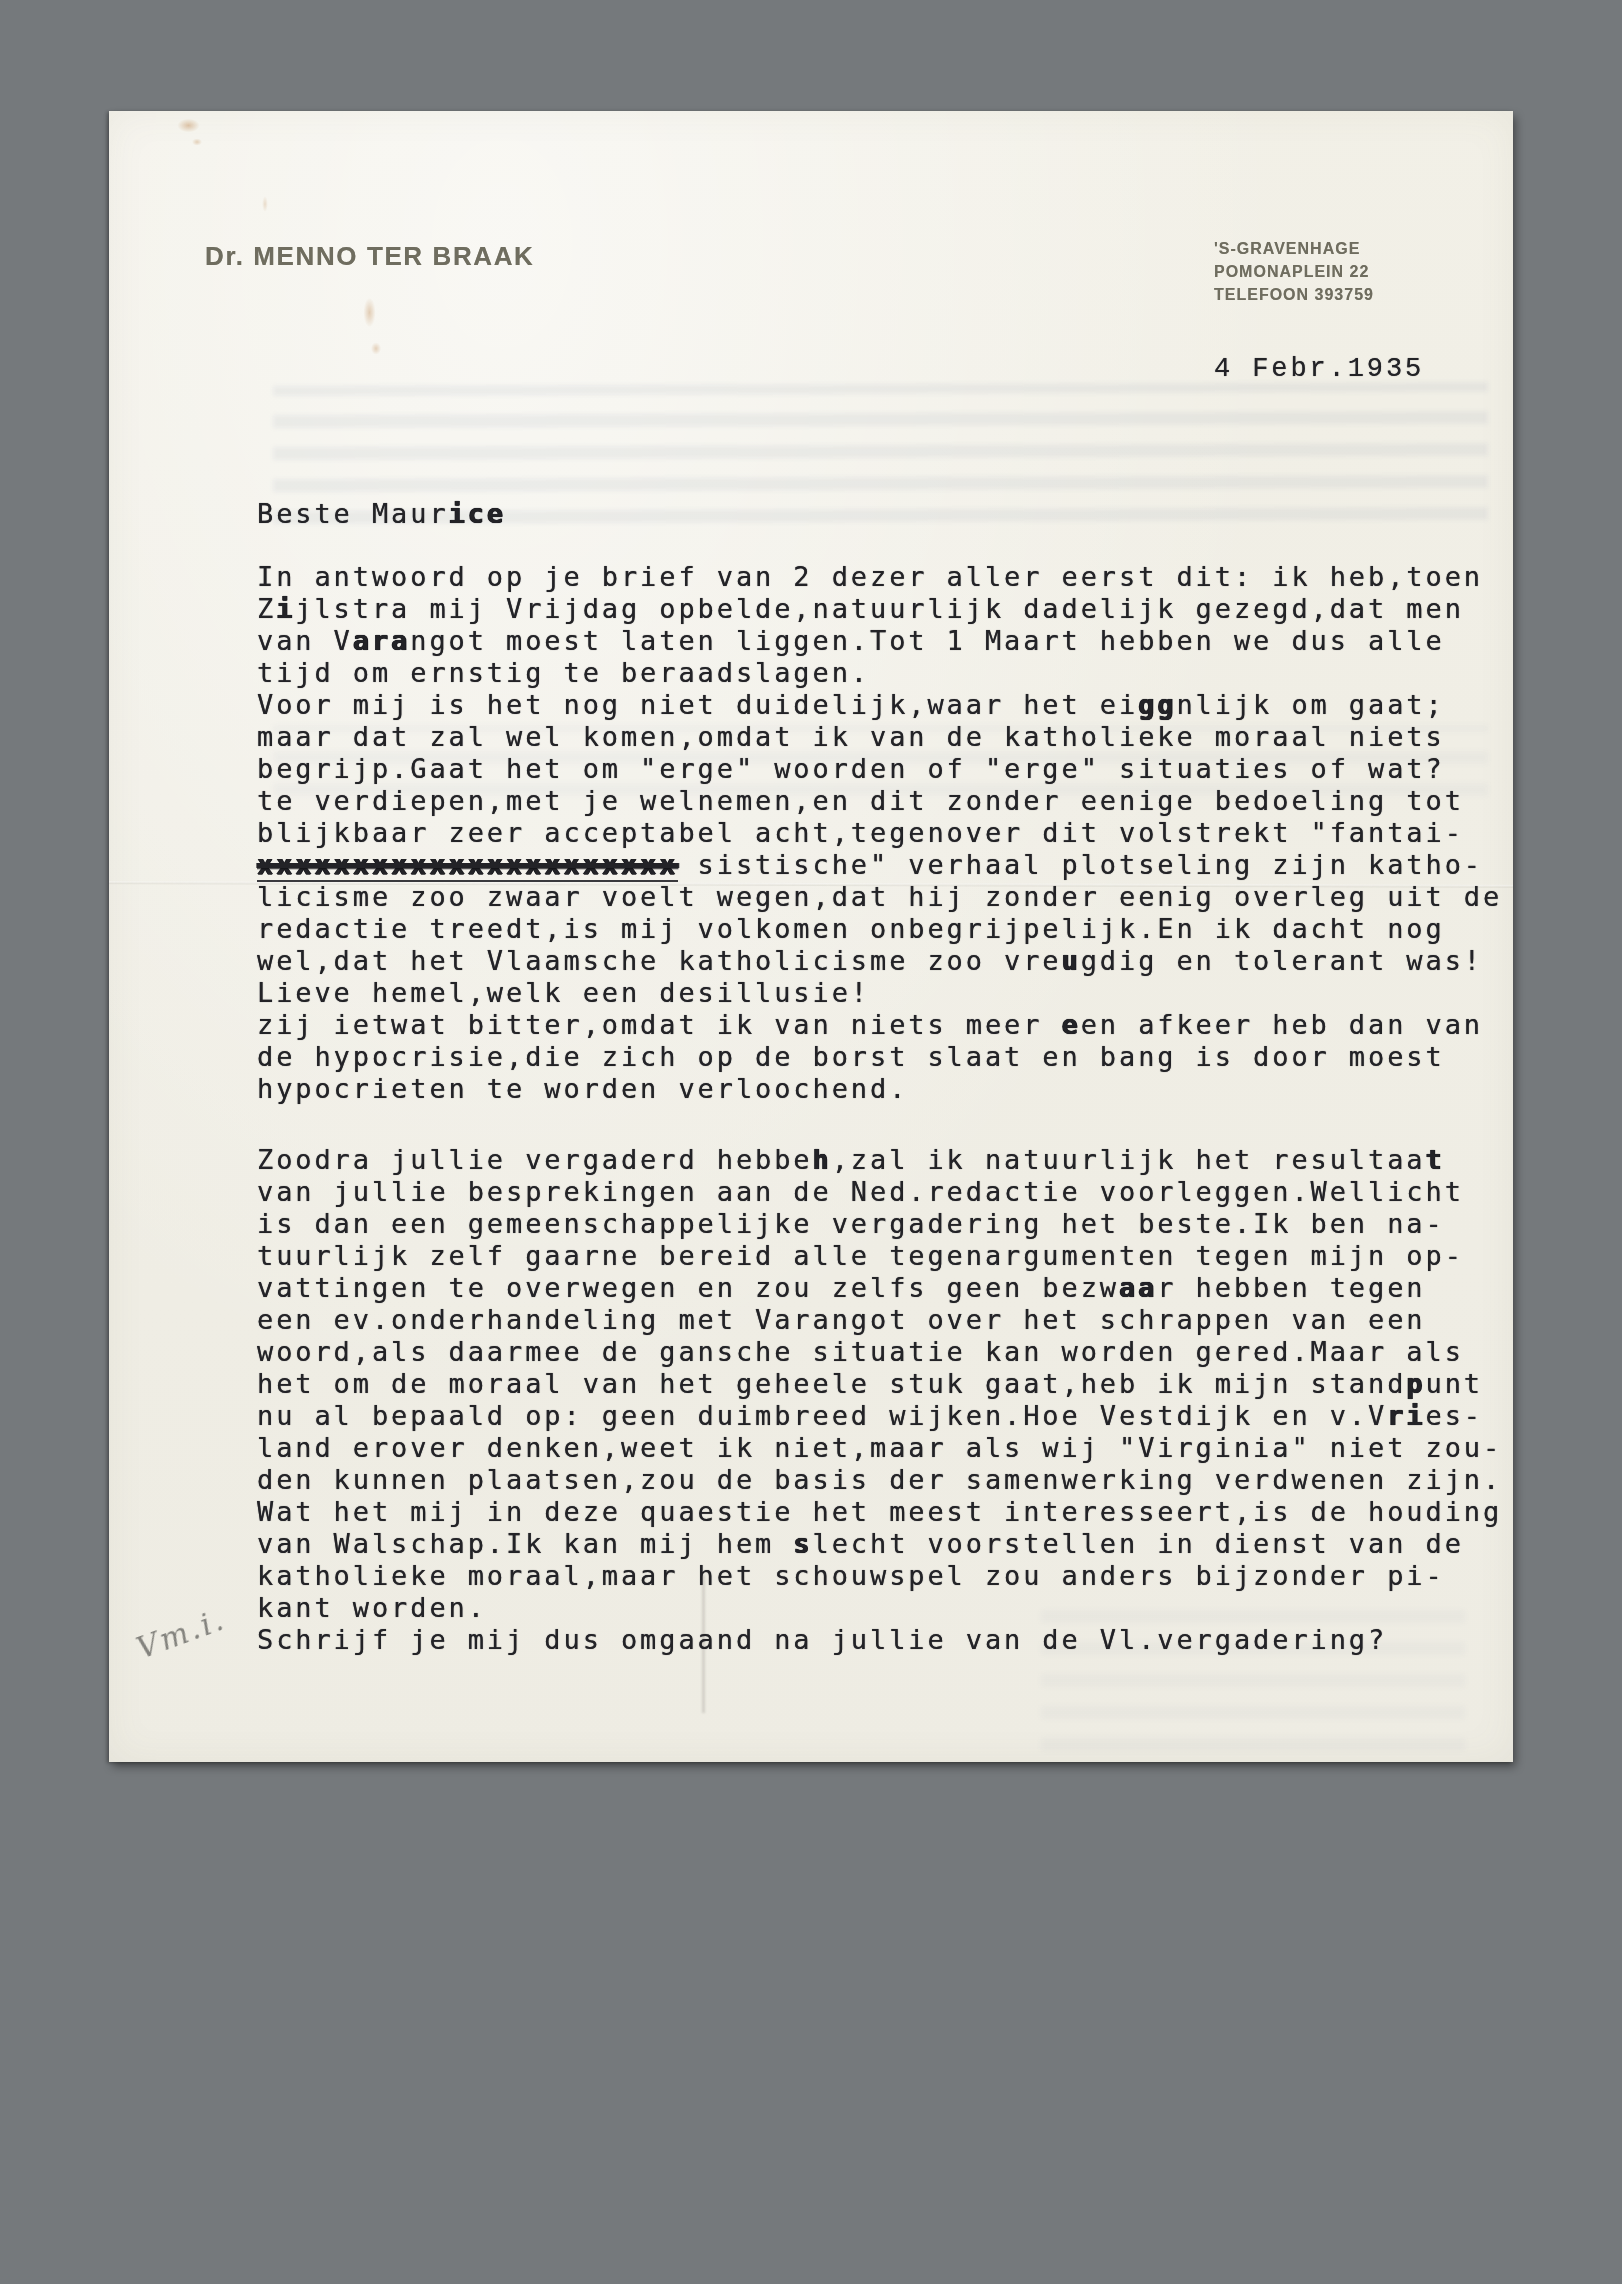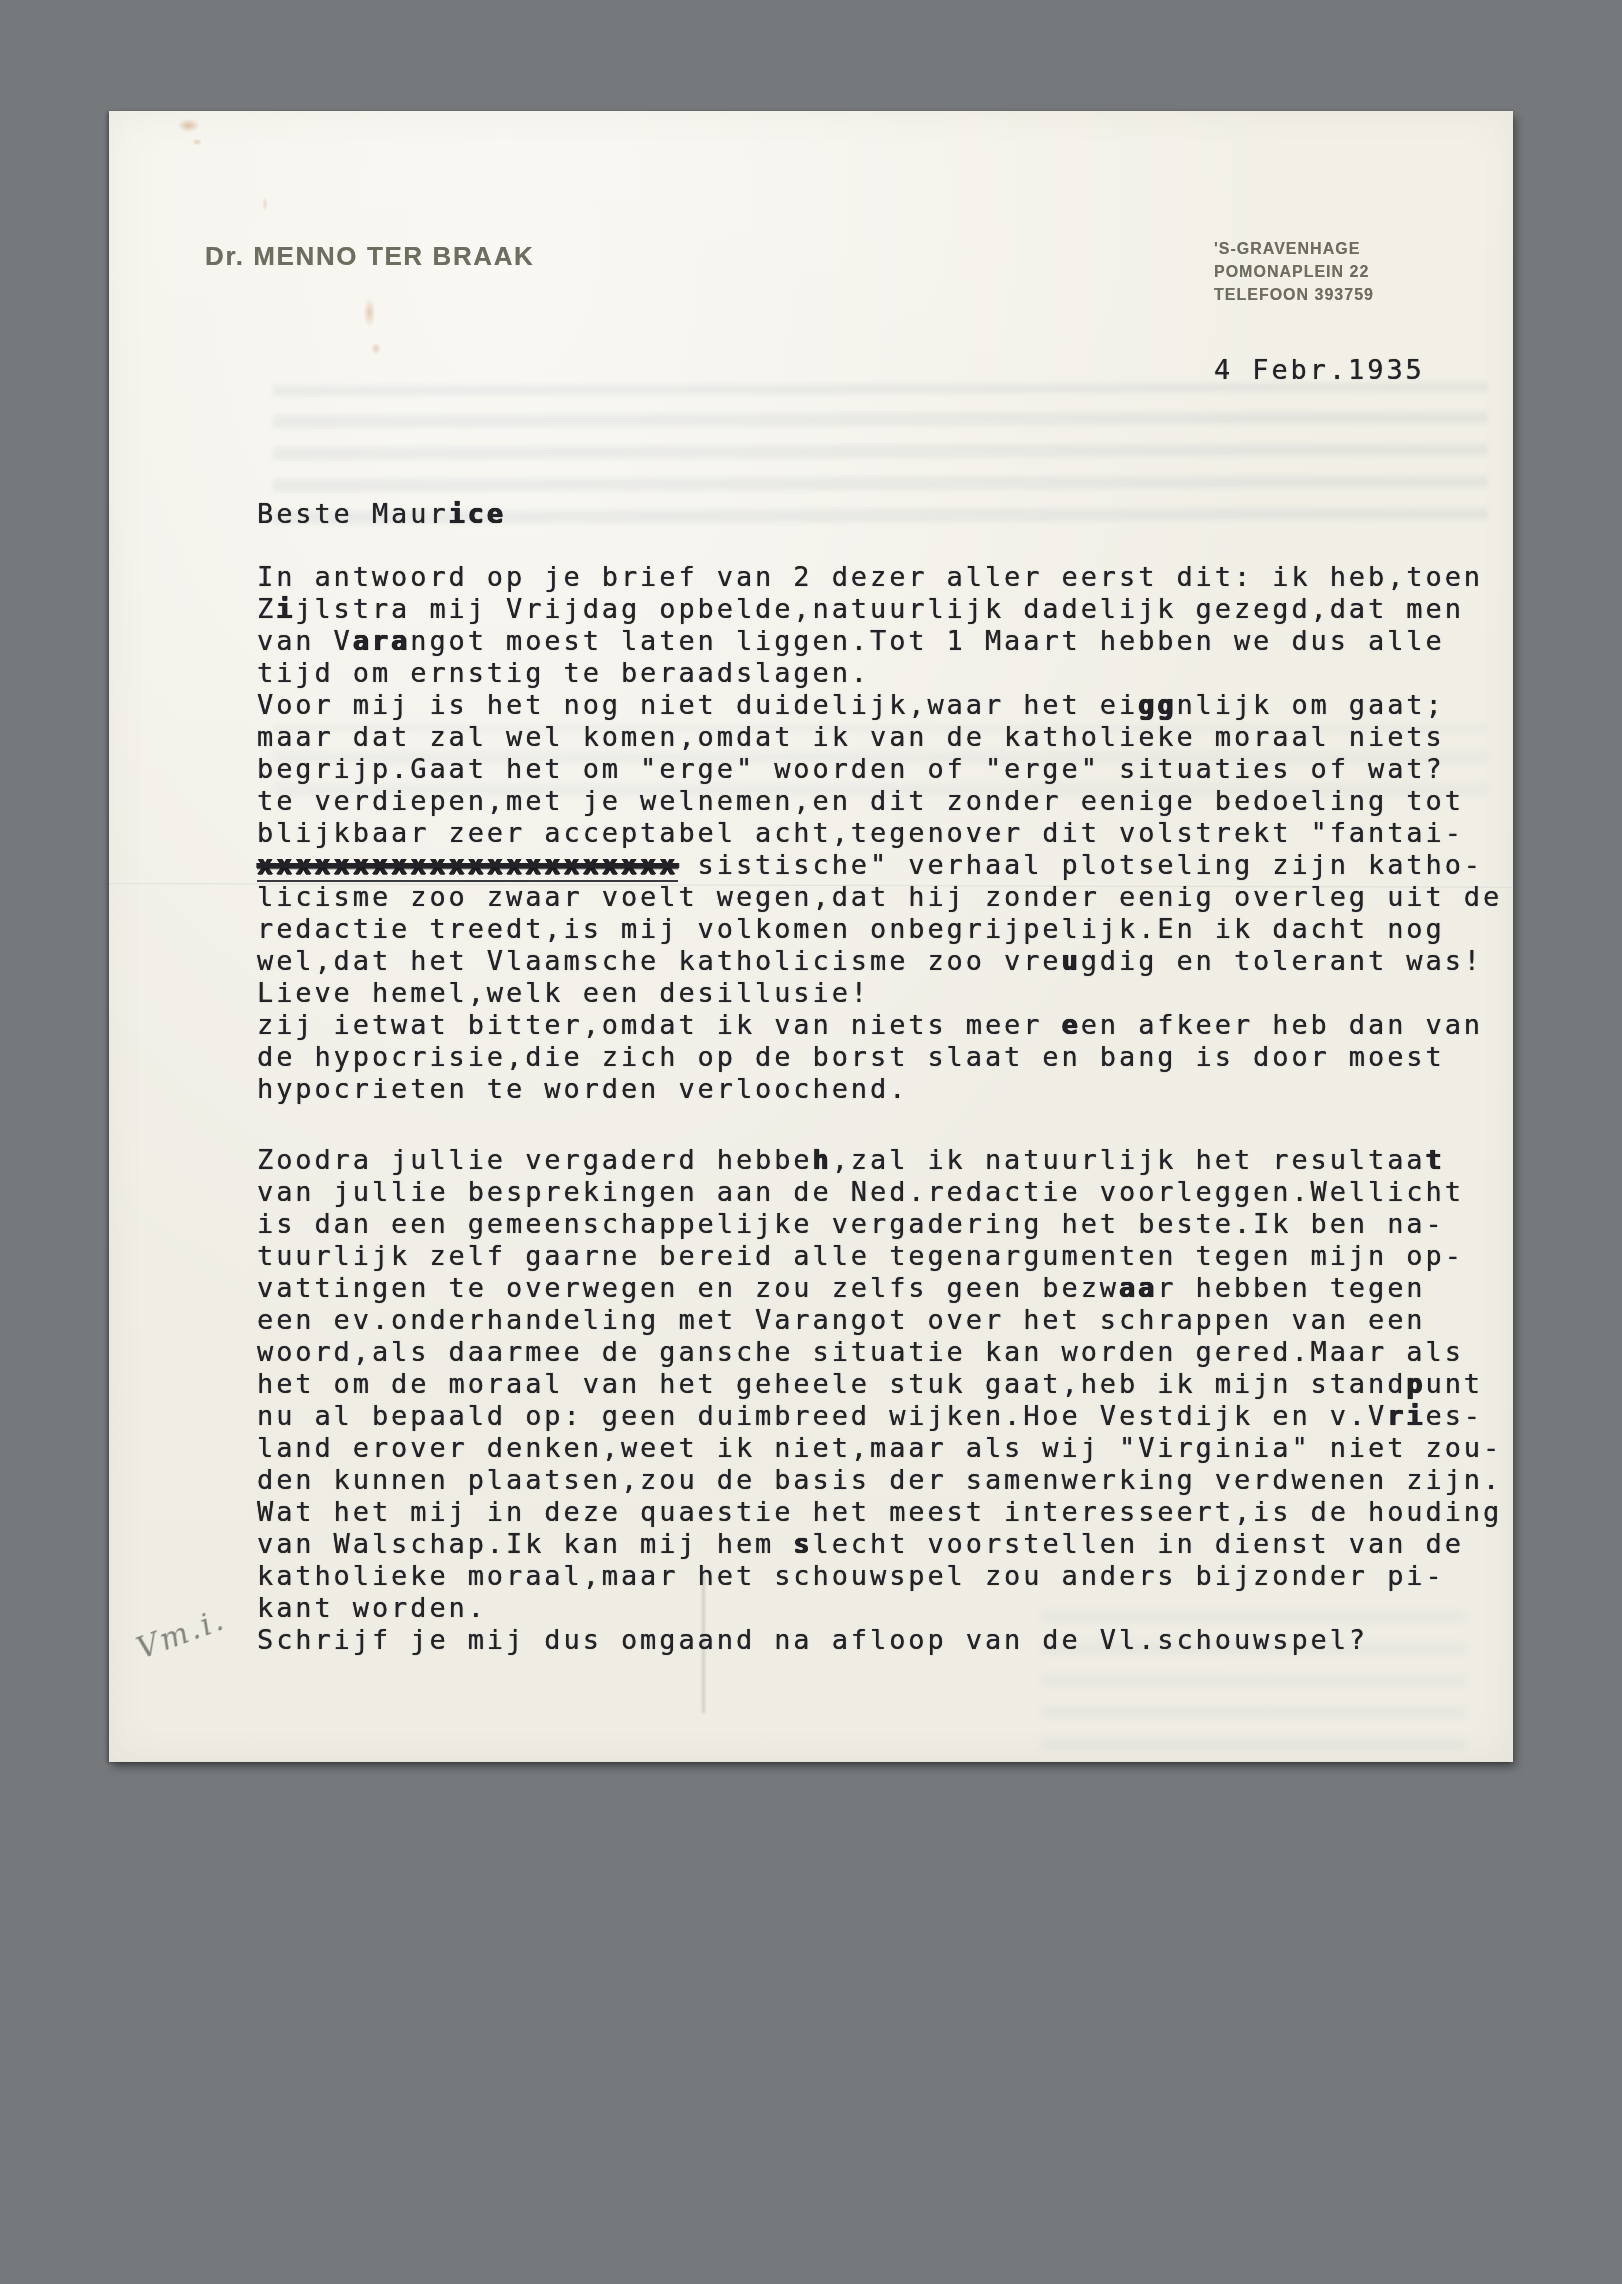--- a/index.html
+++ b/index.html
@@ -21,21 +21,21 @@
      border-bottom:2.6px solid rgba(25,25,30,.85);
      text-shadow:0.6px 0 rgba(15,15,20,.95),-0.6px 0 rgba(15,15,20,.95),0 1.3px 0.6px rgba(15,15,20,.7);}
   .para{margin:0;}
   .para + .para{}
   .para:nth-child(3){margin-top:39px;}
   
   .lh{position:absolute;font-family:"Liberation Sans","DejaVu Sans",sans-serif;font-weight:700;
       color:#6f6d5f;text-shadow:0 0 0.6px rgba(110,108,95,.6);}
   .lh-left{left:96px;top:130px;font-size:26px;letter-spacing:1.6px;}
   .lh-right{left:1105px;top:126px;font-size:16px;line-height:23px;letter-spacing:1px;}
-  .date{position:absolute;left:1105px;top:243px;}
+  .date{position:absolute;left:1105px;top:243px;font-family:Liberation Mono, monospace;}
   .salutation{position:absolute;left:148px;top:387px;}
   .body-block{position:absolute;left:148px;top:450px;width:1260px;}
   .closing{position:absolute;left:489px;top:1759px;}
   
   .signature{position:absolute;left:566px;top:1705px;}
   .pencil-note{position:absolute;left:26px;top:1505px;transform:rotate(-20deg);
       font-family:"DejaVu Serif",serif;font-style:italic;font-size:30px;letter-spacing:2.6px;
       color:rgba(96,96,92,.75);filter:blur(0.3px);}
   .zoz-note{position:absolute;left:1238px;top:1992px;transform:rotate(-3deg) skewX(-8deg);
       font-family:"DejaVu Serif",serif;font-style:italic;font-weight:600;font-size:30px;
@@ -123,21 +123,21 @@
           <div class="tline"><span>een ev.onderhandeling met Varangot over het schrappen van een</span></div>
           <div class="tline"><span>woord,als daarmee de gansche situatie kan worden gered.Maar als</span></div>
           <div class="tline"><span>het om de moraal van het geheele stuk gaat,heb ik mijn stand</span><span class="seg-b">p</span><span>unt</span></div>
           <div class="tline"><span>nu al bepaald op: geen duimbreed wijken.Hoe Vestdijk en v.V</span><span class="seg-b">ri</span><span>es-</span></div>
           <div class="tline"><span>land erover denken,weet ik niet,maar als wij "Virginia" niet zou-</span></div>
           <div class="tline"><span>den kunnen plaatsen,zou de basis der samenwerking verdwenen zijn.</span></div>
           <div class="tline"><span>Wat het mij in deze quaestie het meest interesseert,is de houding</span></div>
           <div class="tline"><span>van Walschap.Ik kan mij hem </span><span class="seg-b">s</span><span>lecht voorstellen in dienst van de</span></div>
           <div class="tline"><span>katholieke moraal,maar het schouwspel zou anders bijzonder pi-</span></div>
           <div class="tline"><span>kant worden.</span></div>
-          <div class="tline"><span>Schrijf je mij dus omgaand na afloop van de Vl.schouwspel?</span></div>
+          <div class="tline"><span>Schrijf je mij dus omgaand na jullie van de Vl.vergadering?</span></div>
         </div>
       </div>
 
     <div class="t tline closing">m.h.gr.,ook van Ant.tt.</div>
 
     <svg class="signature" width="489" height="309" viewBox="0 0 760 480">
       <g fill="none" stroke="#2d3366" stroke-opacity=".92" stroke-linecap="round" stroke-linejoin="round">
         <path stroke-width="6.5" d="M497,26 C478,92 521,158 500,210 C491,235 468,243 458,224
           C449,206 429,208 427,228 C425,248 446,256 458,240 C465,230 473,228 477,240
           C481,252 495,252 501,240 C507,228 519,228 523,240 C527,252 541,252 547,240

